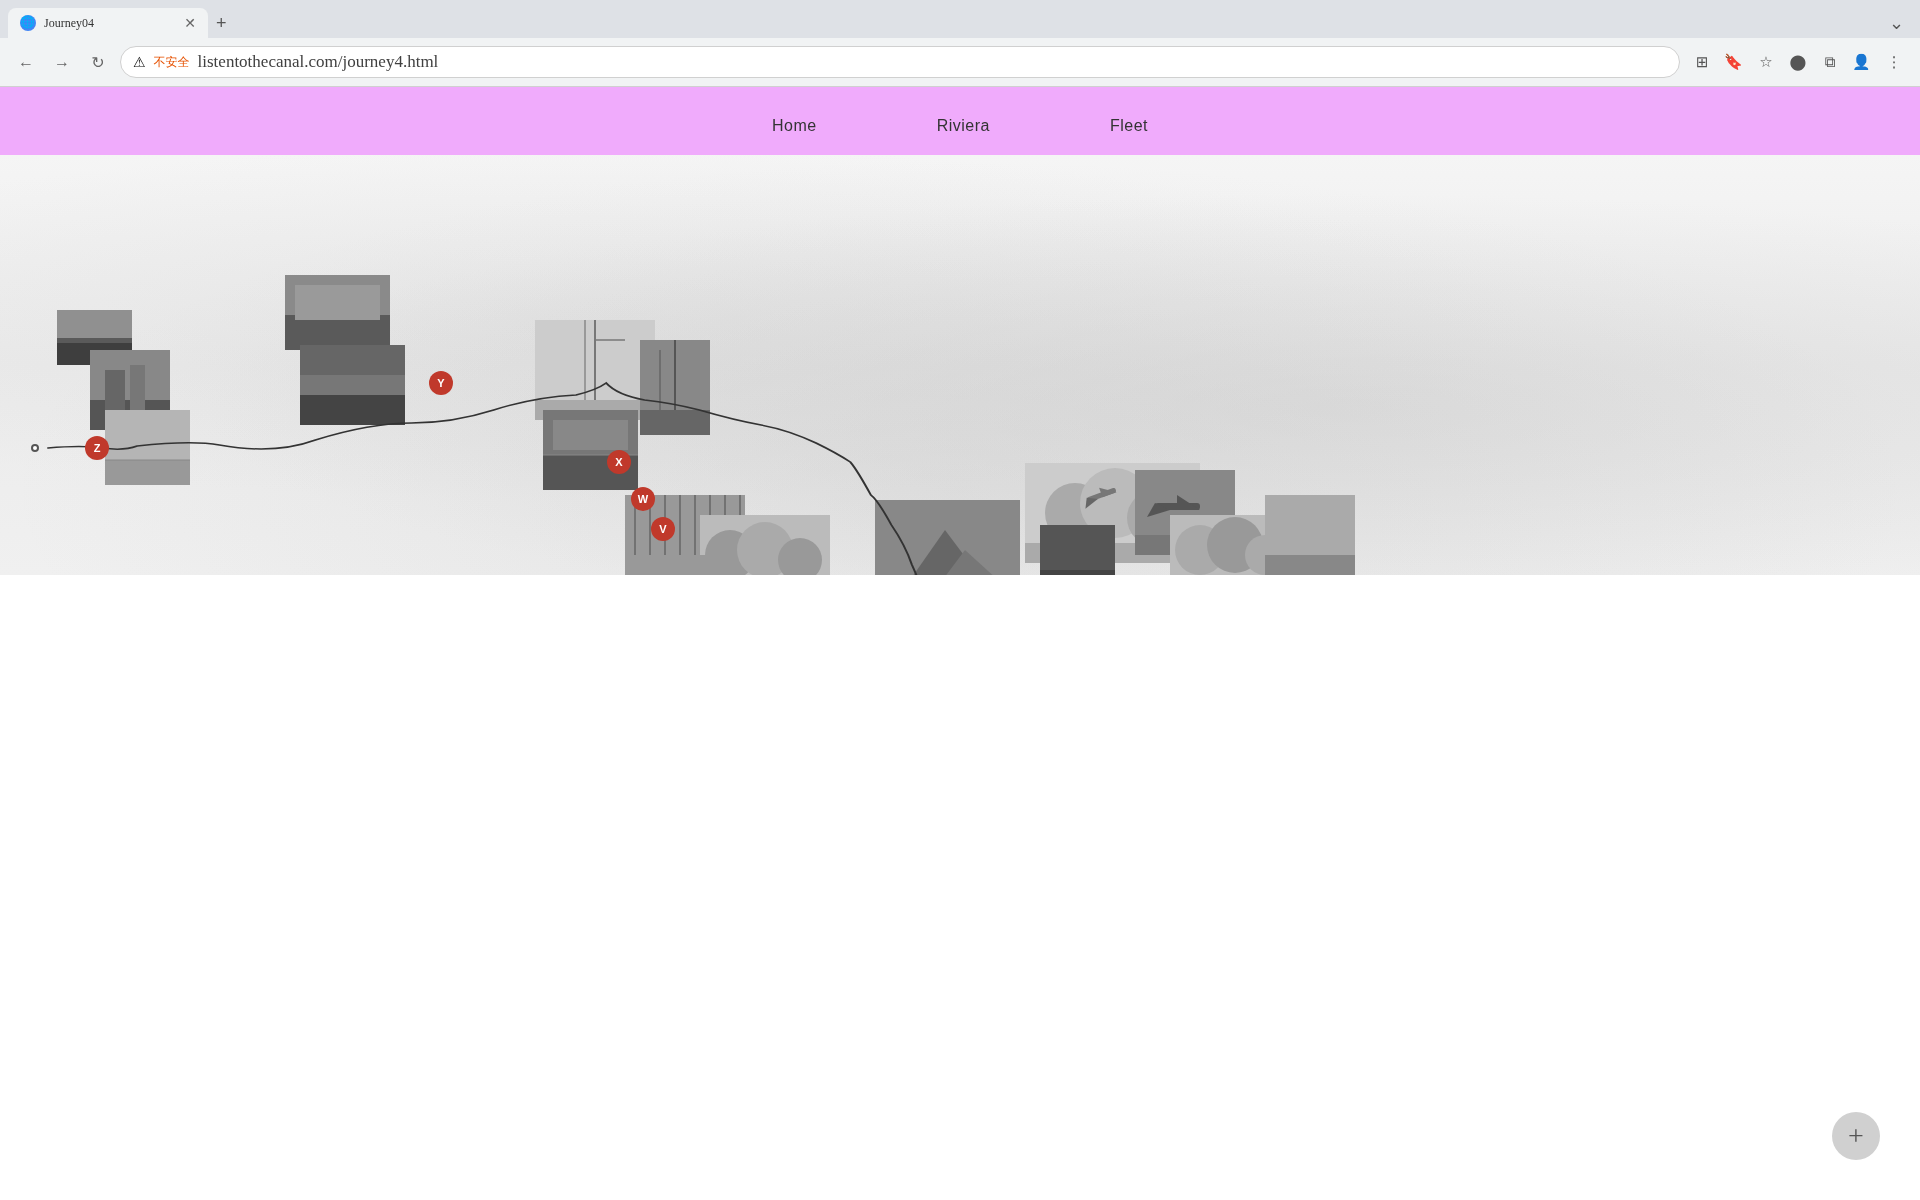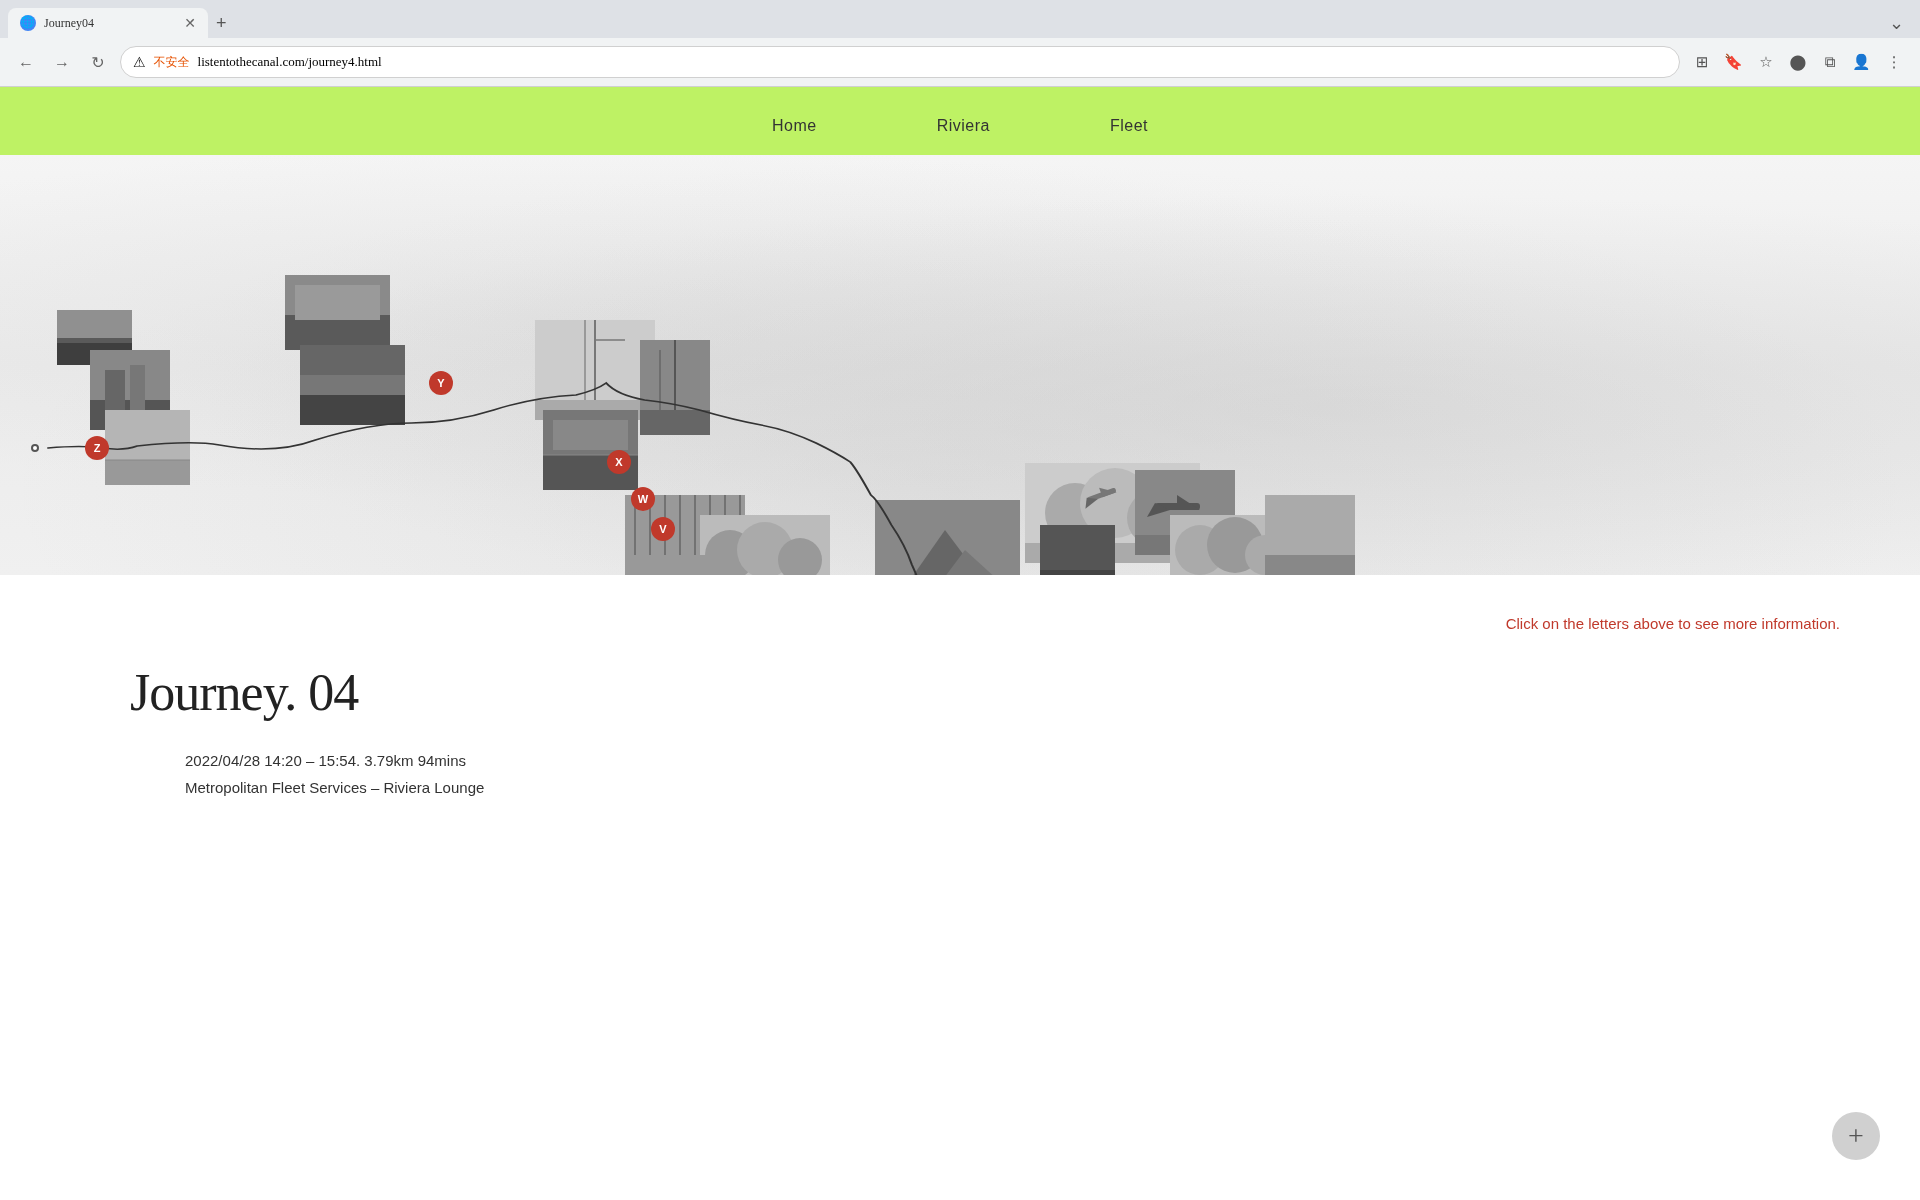--- a/index.html
+++ b/index.html
@@ -82,22 +82,22 @@
       border-radius: 20px;
       padding: 4px 12px;
       gap: 8px;
       height: 32px;
     }
     .address-bar .warning {
       color: #e65100;
       font-size: 12px;
     }
     .address-text {
-      font-size: 13px;
-      color: #000000;
+      font-size: 17px;
+      color: #404040;
       flex: 1;
     }
     .nav-icons {
       display: flex;
       gap: 4px;
       align-items: center;
     }
     .nav-icon-btn {
       width: 28px;
       height: 28px;
@@ -114,21 +114,21 @@
     .website {
       background: #fff;
     }
 
     
     nav {
       display: flex;
       justify-content: center;
       gap: 120px;
       padding: 30px 0 20px;
-      background: #bef264;
+      background: #f0abfc;
     }
     nav a {
       text-decoration: none;
       color: #333;
       font-size: 16px;
       font-family: Arial, sans-serif;
       letter-spacing: 0.5px;
     }
 
     
@@ -534,26 +534,16 @@
     <div class="dot-start" style="left:35px; top:293px;"></div>
 
     <div class="waypoint" style="left:97px; top:293px;">Z</div>
     <div class="waypoint" style="left:441px; top:228px;">Y</div>
     <div class="waypoint" style="left:619px; top:307px;">X</div>
     <div class="waypoint" style="left:643px; top:344px;">W</div>
     <div class="waypoint" style="left:663px; top:374px;">V</div>
 
   </div>
 
-  <div class="content-section">
-    <div class="click-hint">
-      <span>Click on the letters above to see more information.</span>
-    </div>
-    <h1 class="journey-title">Journey.  04</h1>
-    <div class="journey-meta">
-      <p>2022/04/28 14:20 – 15:54. 3.79km 94mins</p>
-      <p>Metropolitan Fleet Services – Riviera Lounge</p>
-    </div>
-  </div>
 
 </div>
 
 <div class="plus-btn">+</div>
 
 </body></html>

